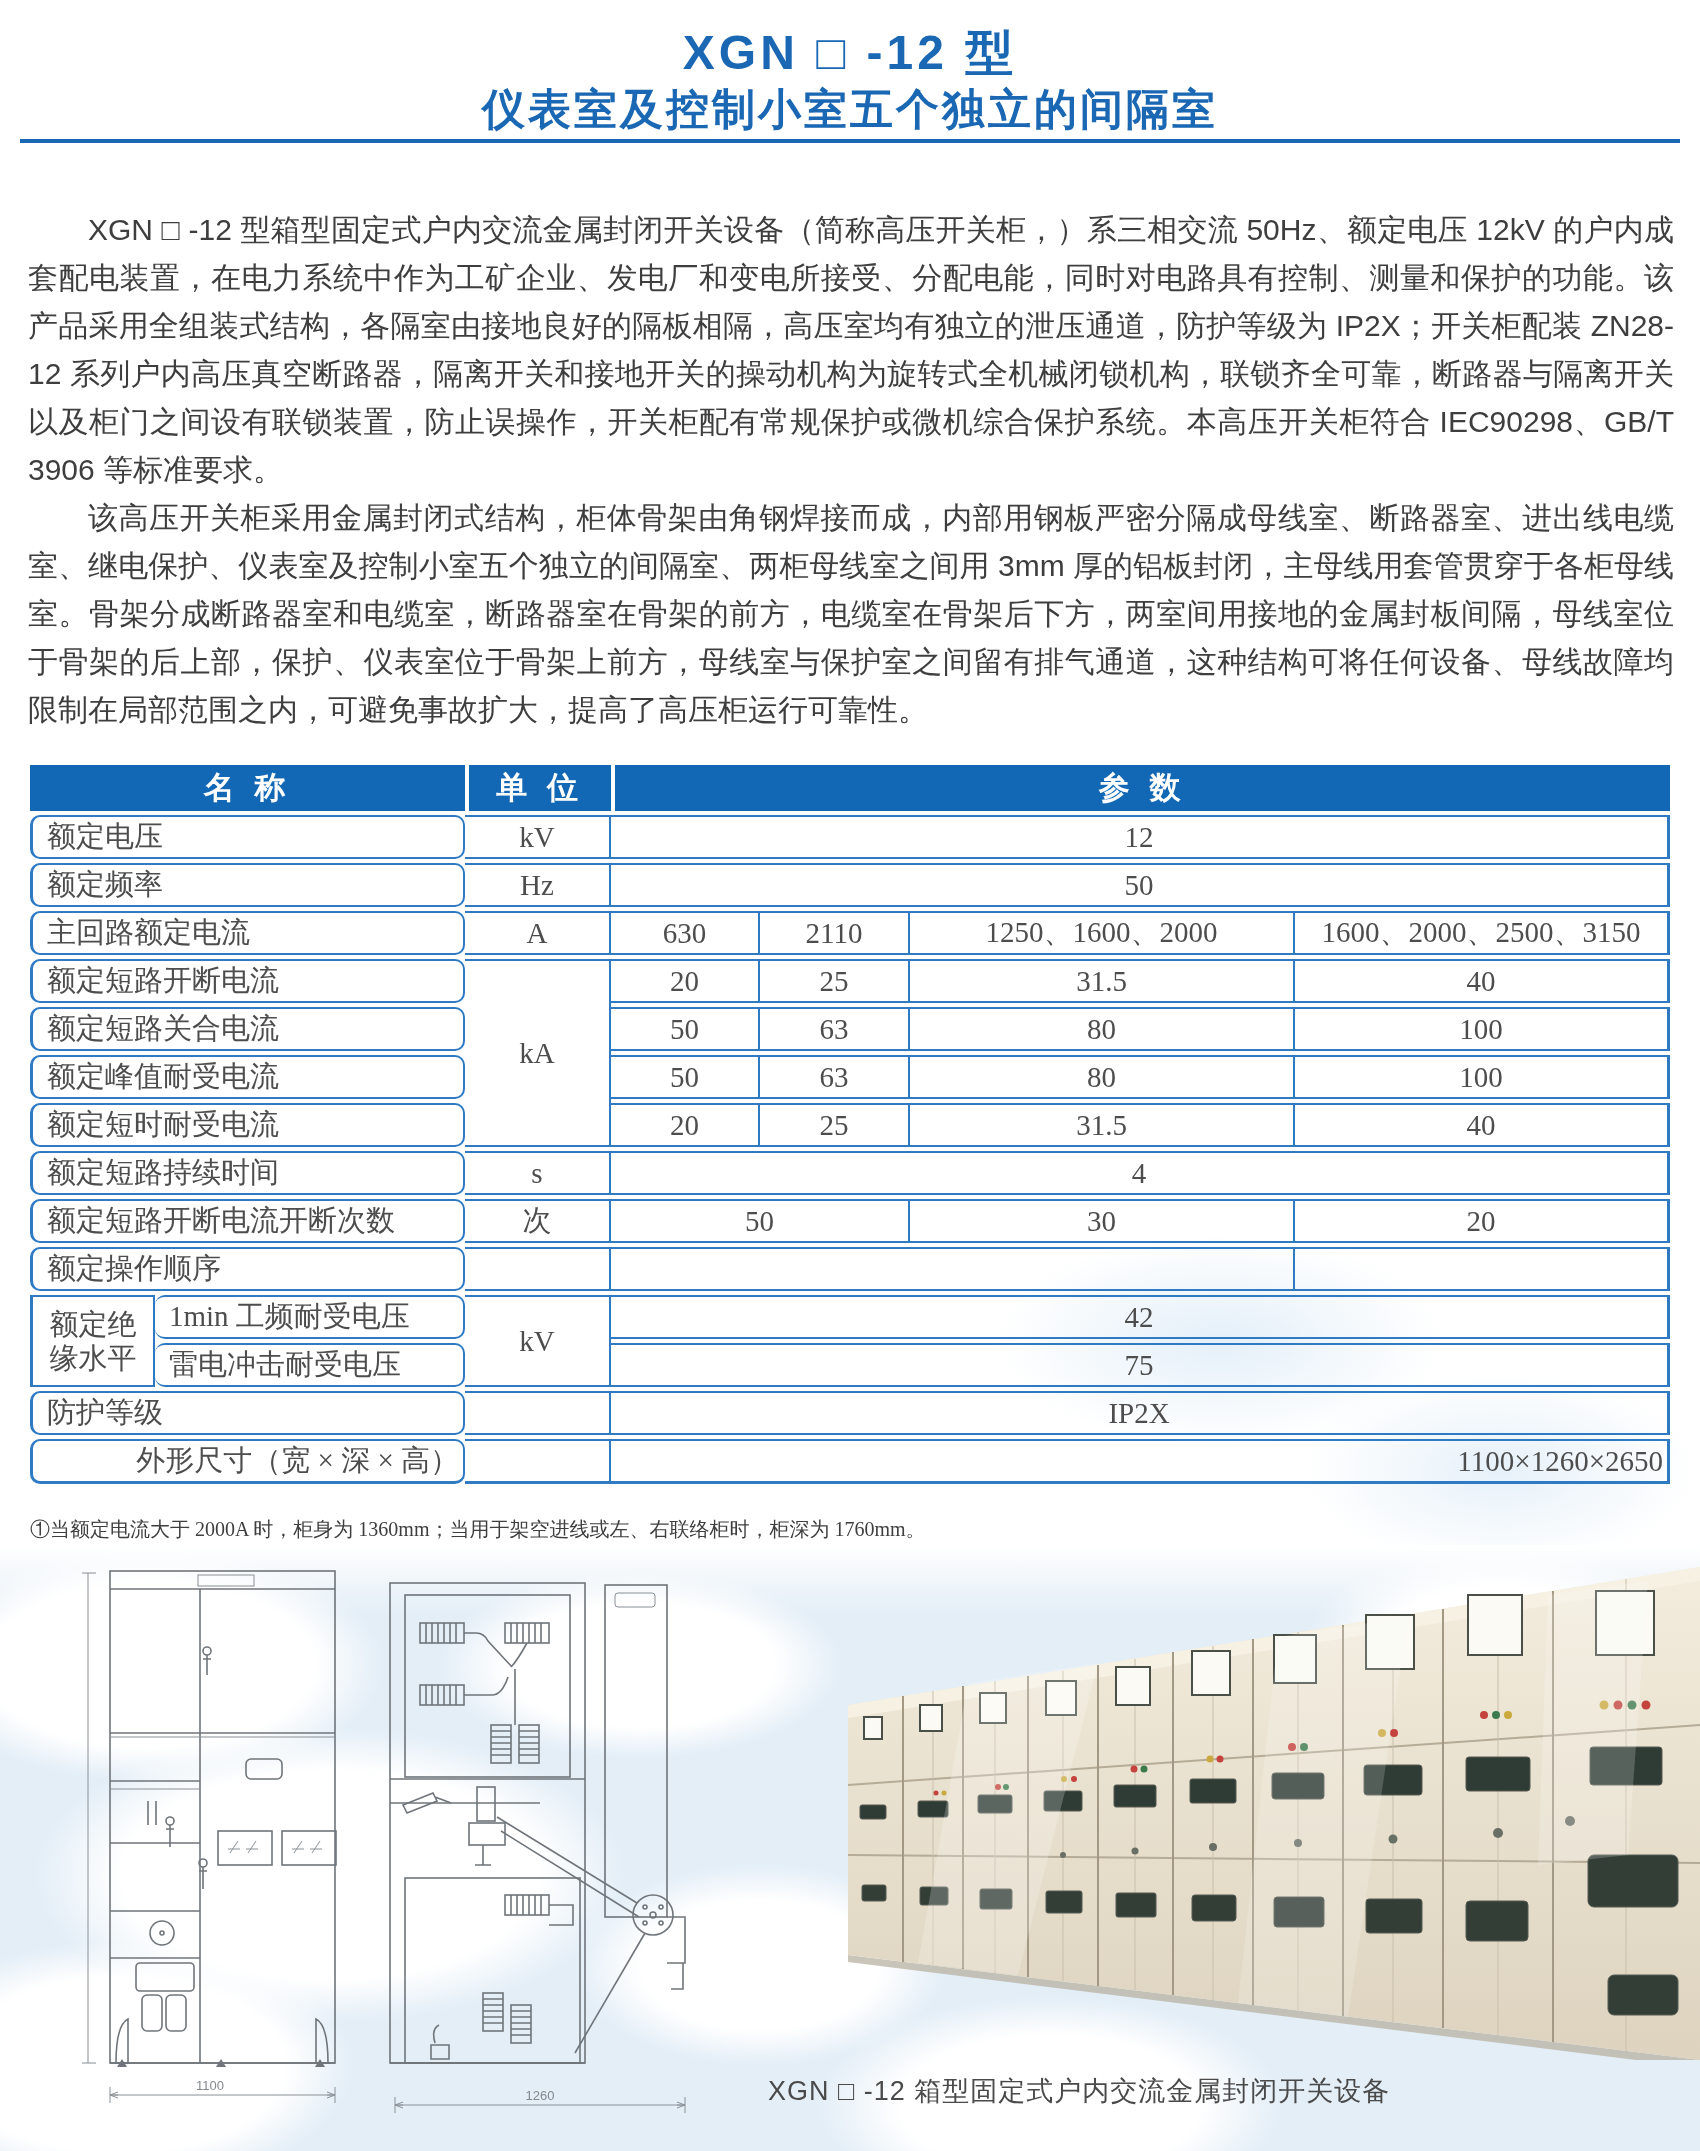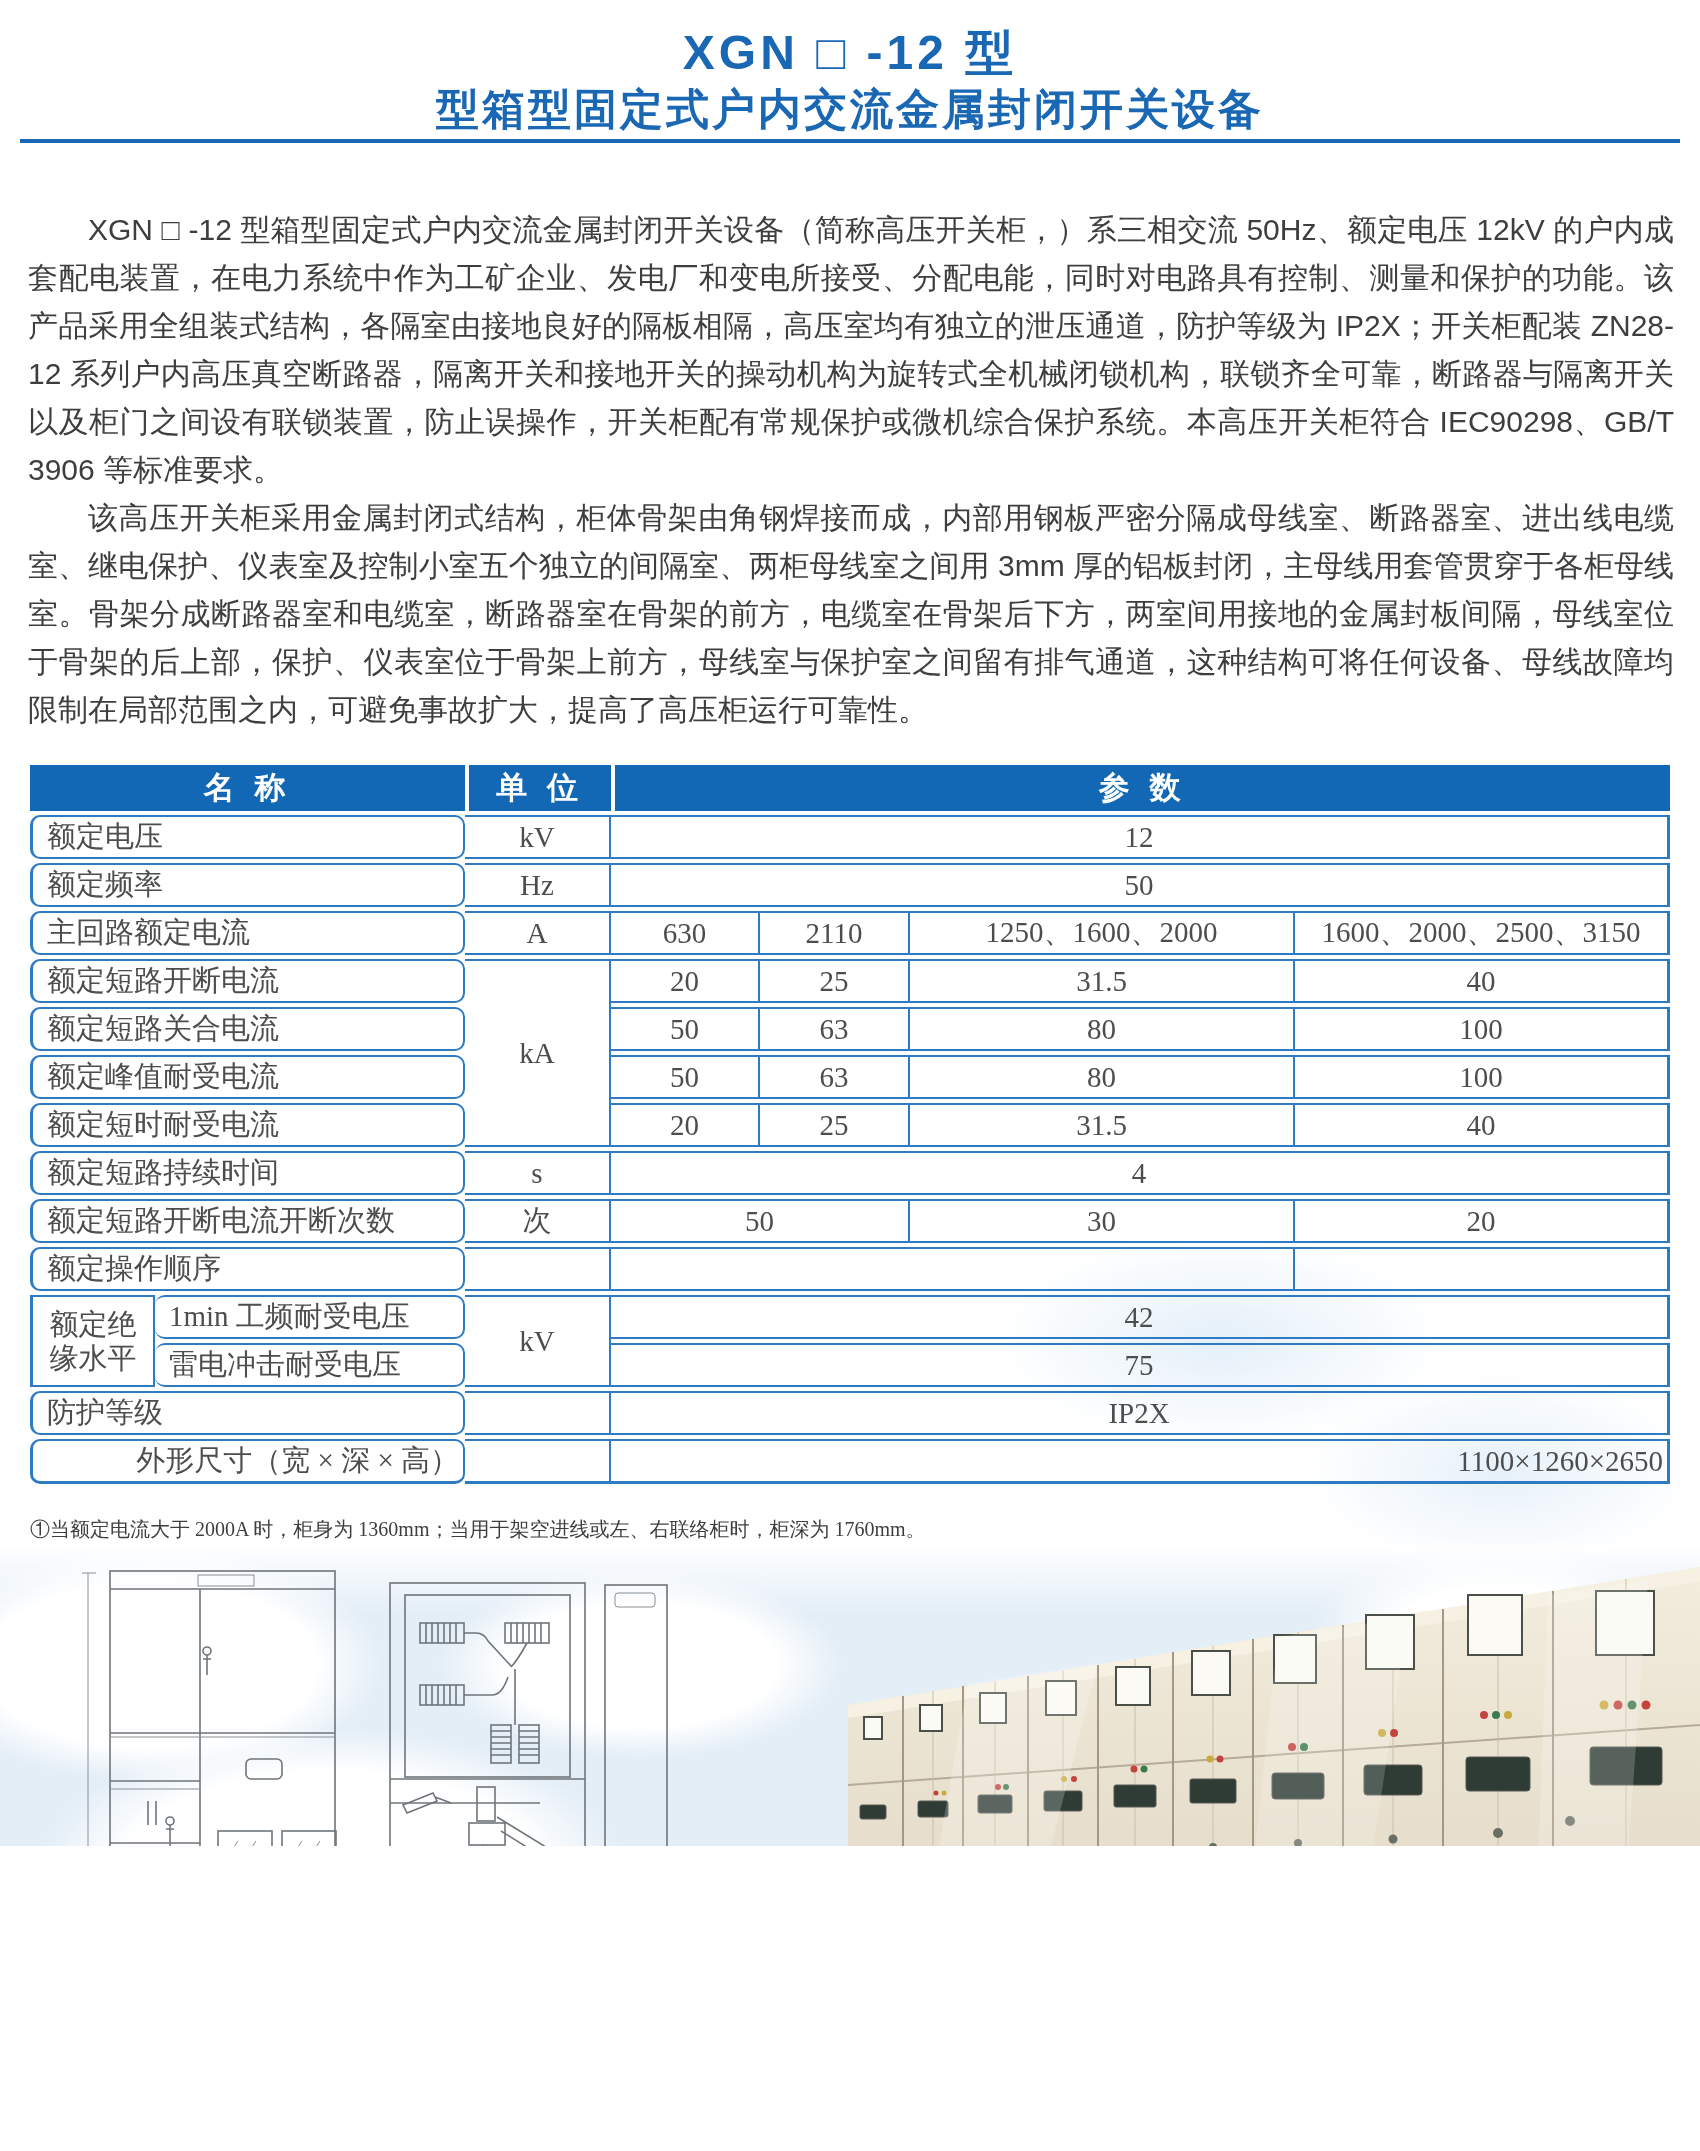--- a/index.html
+++ b/index.html
@@ -1,16 +1,16 @@
 <!DOCTYPE html>
 <html><head>
 <meta charset="utf-8">
 <style>
   html,body{margin:0;padding:0;background:#fff;}
-  .page{position:relative;width:1700px;height:1846px;background:
+  .page{position:relative;width:1700px;height:2151px;background:
     radial-gradient(ellipse 320px 150px at 1220px 1340px, rgba(206,227,244,.55), rgba(206,227,244,0) 70%),
     radial-gradient(ellipse 280px 140px at 1500px 1470px, rgba(206,227,244,.5), rgba(206,227,244,0) 70%),
     #ffffff;
     font-family:"Liberation Sans","DejaVu Sans",sans-serif;overflow:hidden;}
 
   
   .title{position:absolute;top:24px;left:0;width:100%;text-align:center;color:#1a67b4;}
   .title .l1{font-size:48px;font-weight:bold;letter-spacing:4px;line-height:58px;}
   .title .l2{font-size:43px;font-weight:bold;letter-spacing:3px;line-height:54px;}
   .rule{position:absolute;top:139px;left:20px;width:1660px;height:4px;background:#1a67b4;}
@@ -58,21 +58,21 @@
   svg .dim{stroke:#8a9096;stroke-width:1;fill:none;}
   svg text.dimlbl{font-size:13px;fill:#84898e;font-family:"Liberation Sans",sans-serif;}
 </style>
 </head>
 <body>
 
 <div class="page">
 
   <div class="title">
     <div class="l1">XGN □ -12 型</div>
-    <div class="l2">型箱型固定式户内交流金属封闭开关设备</div>
+    <div class="l2">仪表室及控制小室五个独立的间隔室</div>
   </div>
   <div class="rule"></div>
 
   <div class="intro">
     <p>XGN □ -12 型箱型固定式户内交流金属封闭开关设备（简称高压开关柜，）系三相交流 50Hz、额定电压 12kV 的户内成套配电装置，在电力系统中作为工矿企业、发电厂和变电所接受、分配电能，同时对电路具有控制、测量和保护的功能。该产品采用全组装式结构，各隔室由接地良好的隔板相隔，高压室均有独立的泄压通道，防护等级为 IP2X；开关柜配装 ZN28-12 系列户内高压真空断路器，隔离开关和接地开关的操动机构为旋转式全机械闭锁机构，联锁齐全可靠，断路器与隔离开关以及柜门之间设有联锁装置，防止误操作，开关柜配有常规保护或微机综合保护系统。本高压开关柜符合 IEC90298、GB/T 3906 等标准要求。</p>
     <p>该高压开关柜采用金属封闭式结构，柜体骨架由角钢焊接而成，内部用钢板严密分隔成母线室、断路器室、进出线电缆室、继电保护、仪表室及控制小室五个独立的间隔室、两柜母线室之间用 3mm 厚的铝板封闭，主母线用套管贯穿于各柜母线室。骨架分成断路器室和电缆室，断路器室在骨架的前方，电缆室在骨架后下方，两室间用接地的金属封板间隔，母线室位于骨架的后上部，保护、仪表室位于骨架上前方，母线室与保护室之间留有排气通道，这种结构可将任何设备、母线故障均限制在局部范围之内，可避免事故扩大，提高了高压柜运行可靠性。</p>
   </div>
 
   <div class="spec">
   <table>

